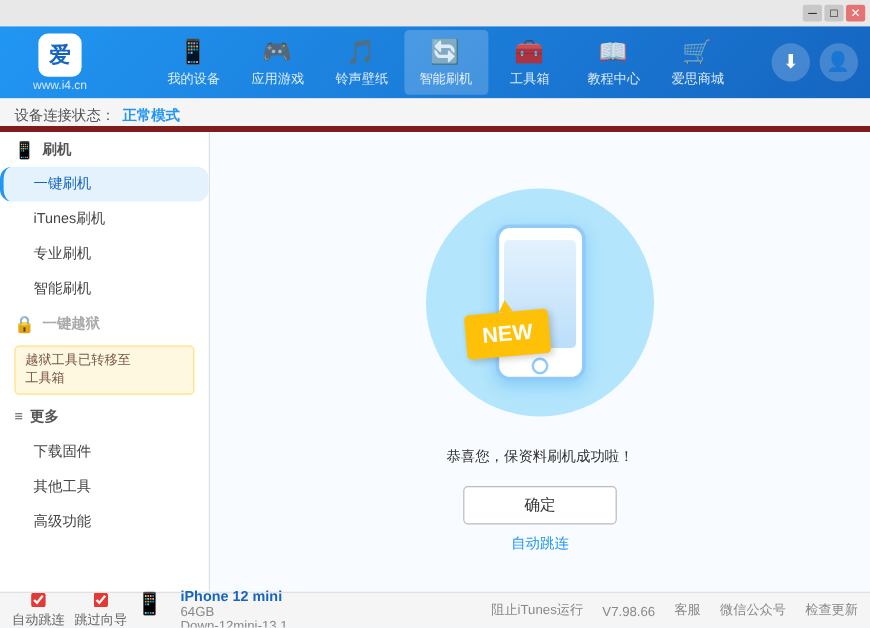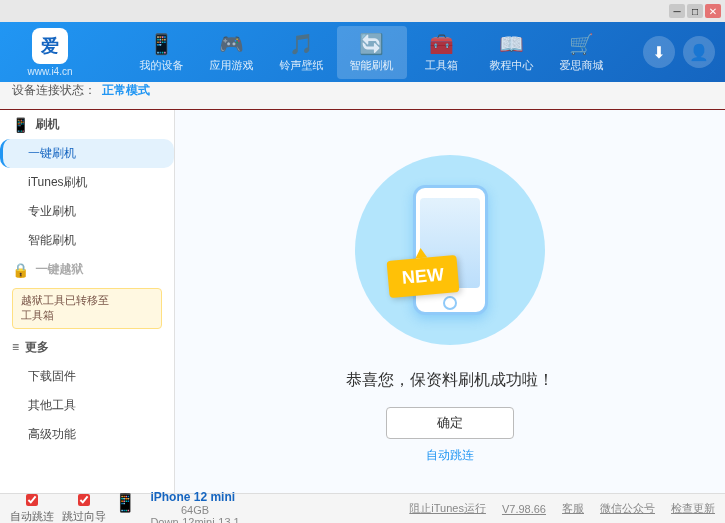--- a/index.html
+++ b/index.html
@@ -58,22 +58,22 @@
     .header-action-btn {
       width: 32px; height: 32px; border-radius: 50%; background: rgba(255,255,255,0.2);
       display: flex; align-items: center; justify-content: center;
       color: white; cursor: pointer; font-size: 16px;
     }
 
     
     .status-bar {
       height: 28px;
       background: #f5f5f5;
-      border-bottom: 1px solid #7f1d1d;
-      display: flex; align-items: flex-start;
+      border-bottom: 5px solid #7f1d1d;
+      display: flex; align-items: flex-end;
       padding: 0 12px;
       font-size: 12px; color: #555;
     }
     .status-bar .status-label { margin-right: 6px; }
     .status-value { color: #2196F3; font-weight: bold; }
 
     
     .main-content {
       display: flex;
       height: calc(523px - 22px - 60px - 28px - 30px);
@@ -194,21 +194,21 @@
     }
     .sparkle {
       position: absolute;
       color: #64b5f6; font-size: 14px;
     }
     .sparkle-1 { top: 20px; left: 30px; }
     .sparkle-2 { top: 15px; right: 35px; }
     .sparkle-3 { bottom: 25px; right: 20px; }
 
     .success-text {
-      font-size: 16px; color: #333; margin-top: 10px; font-weight: 500;
+      font-size: 12px; color: #333; margin-top: 10px; font-weight: 500;
     }
     .confirm-btn {
       margin-top: 16px;
       width: 128px; height: 32px;
       background: white;
       border: 1px solid #bbb;
       border-radius: 4px;
       color: #333; font-size: 13px;
       cursor: pointer; display: flex; align-items: center; justify-content: center;
     }
@@ -224,22 +224,22 @@
       border-top: 1px solid #ddd;
       display: flex; align-items: center;
       padding: 0 10px;
       font-size: 11px; color: #666;
     }
     .bottom-left { display: flex; align-items: center; gap: 8px; }
     .checkbox-wrap { display: flex; align-items: center; gap: 3px; cursor: pointer; flex-direction: column; }
     .checkbox-wrap input { width: 12px; height: 12px; cursor: pointer; }
     .device-info { margin-left: 8px; }
     .device-name { color: #1565C0; font-weight: bold; font-size: 12px; }
-    .device-sub { color: #888; font-size: 11px; text-align: center; }
-    .bottom-right { margin-left: auto; display: flex; align-items: center; gap: 16px; color: #888; font-size: 11px; text-decoration: underline; }
+    .device-sub { color: #888; font-size: 11px; }
+    .bottom-right { margin-left: auto; display: flex; align-items: flex-end; gap: 16px; color: #888; font-size: 11px; }
     .bottom-version { }
     .bottom-link { cursor: pointer; }
 
     .device-section {
       display: flex; align-items: flex-start; padding: 4px 0;
     }
     .device-phone-icon { font-size: 18px; color: #2196F3; margin-right: 6px; margin-top: 2px; }
 
     
     .cb-red { accent-color: #e53935; }

